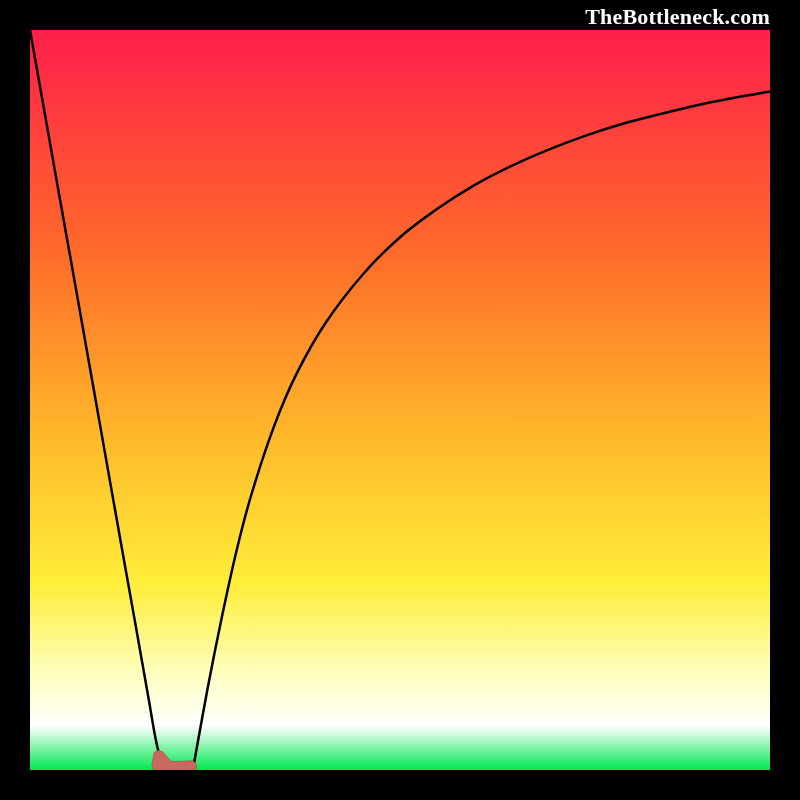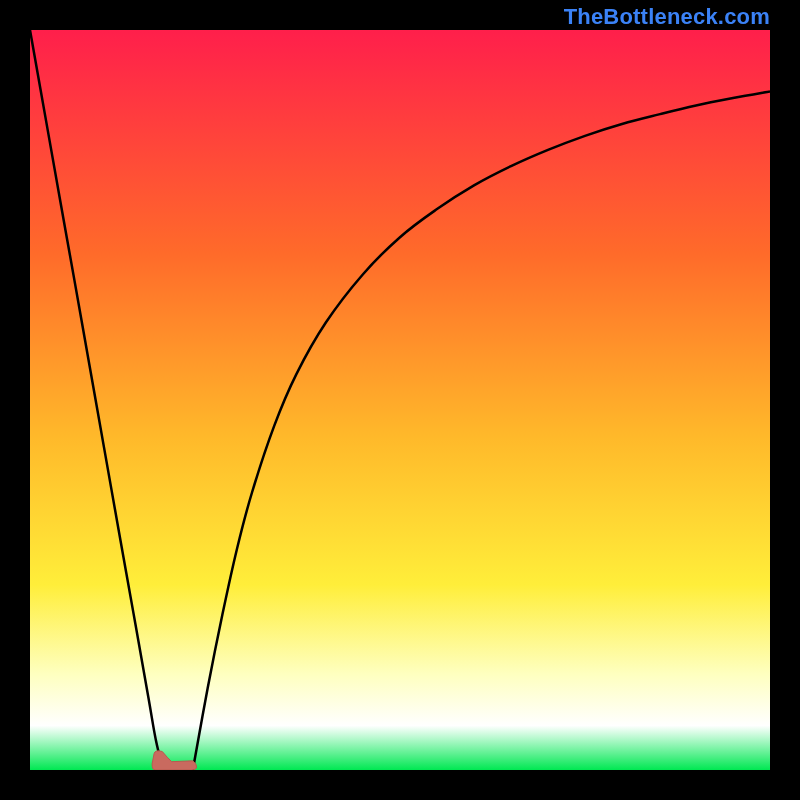--- a/index.html
+++ b/index.html
@@ -37,24 +37,24 @@
     position: absolute;
     left: 0;
     top: 0;
     width: 740px;
     height: 740px;
   }
   .watermark {
     position: absolute;
     top: 4px;
     right: 30px;
-    font-family: Liberation Sans, sans-serif;
+    font-family: Liberation Serif, serif;
     font-size: 22px;
     font-weight: 600;
-    color: #3b82f6;
+    color: #ffffff;
     letter-spacing: 0.2px;
   }
 </style>
 </head>
 <body>
 
 <div class="frame">
   <div class="plot">
     <svg class="gradient" viewBox="0 0 740 740" preserveAspectRatio="none">
       <defs>

